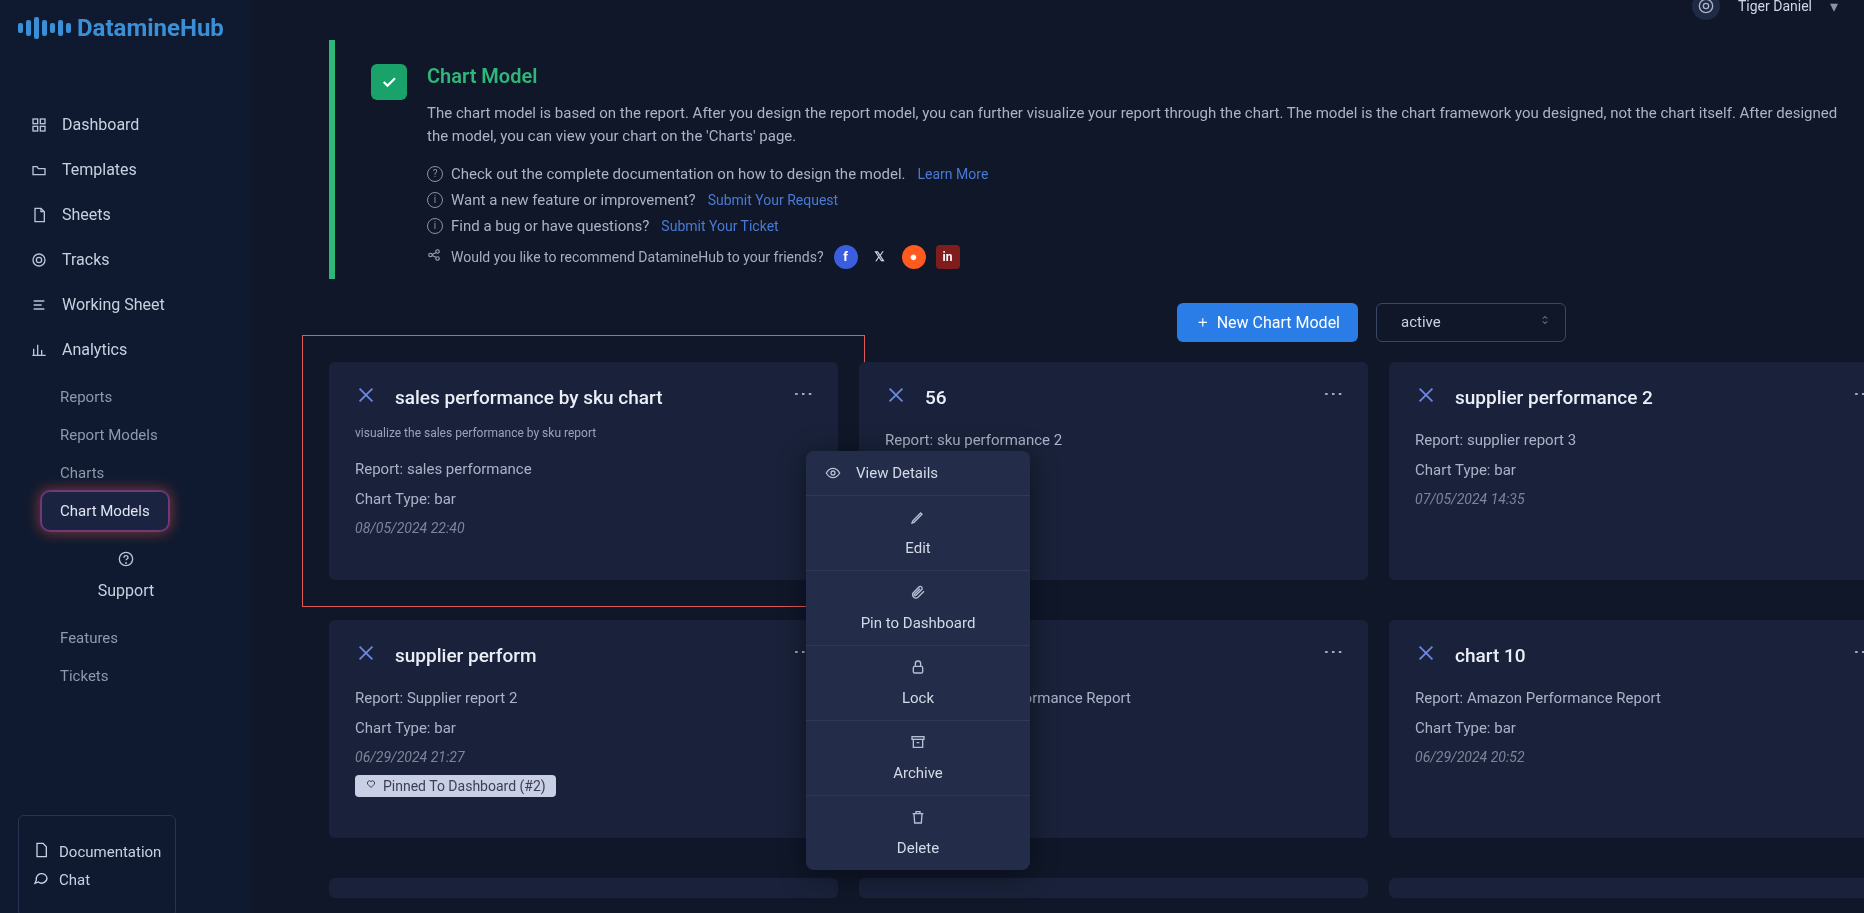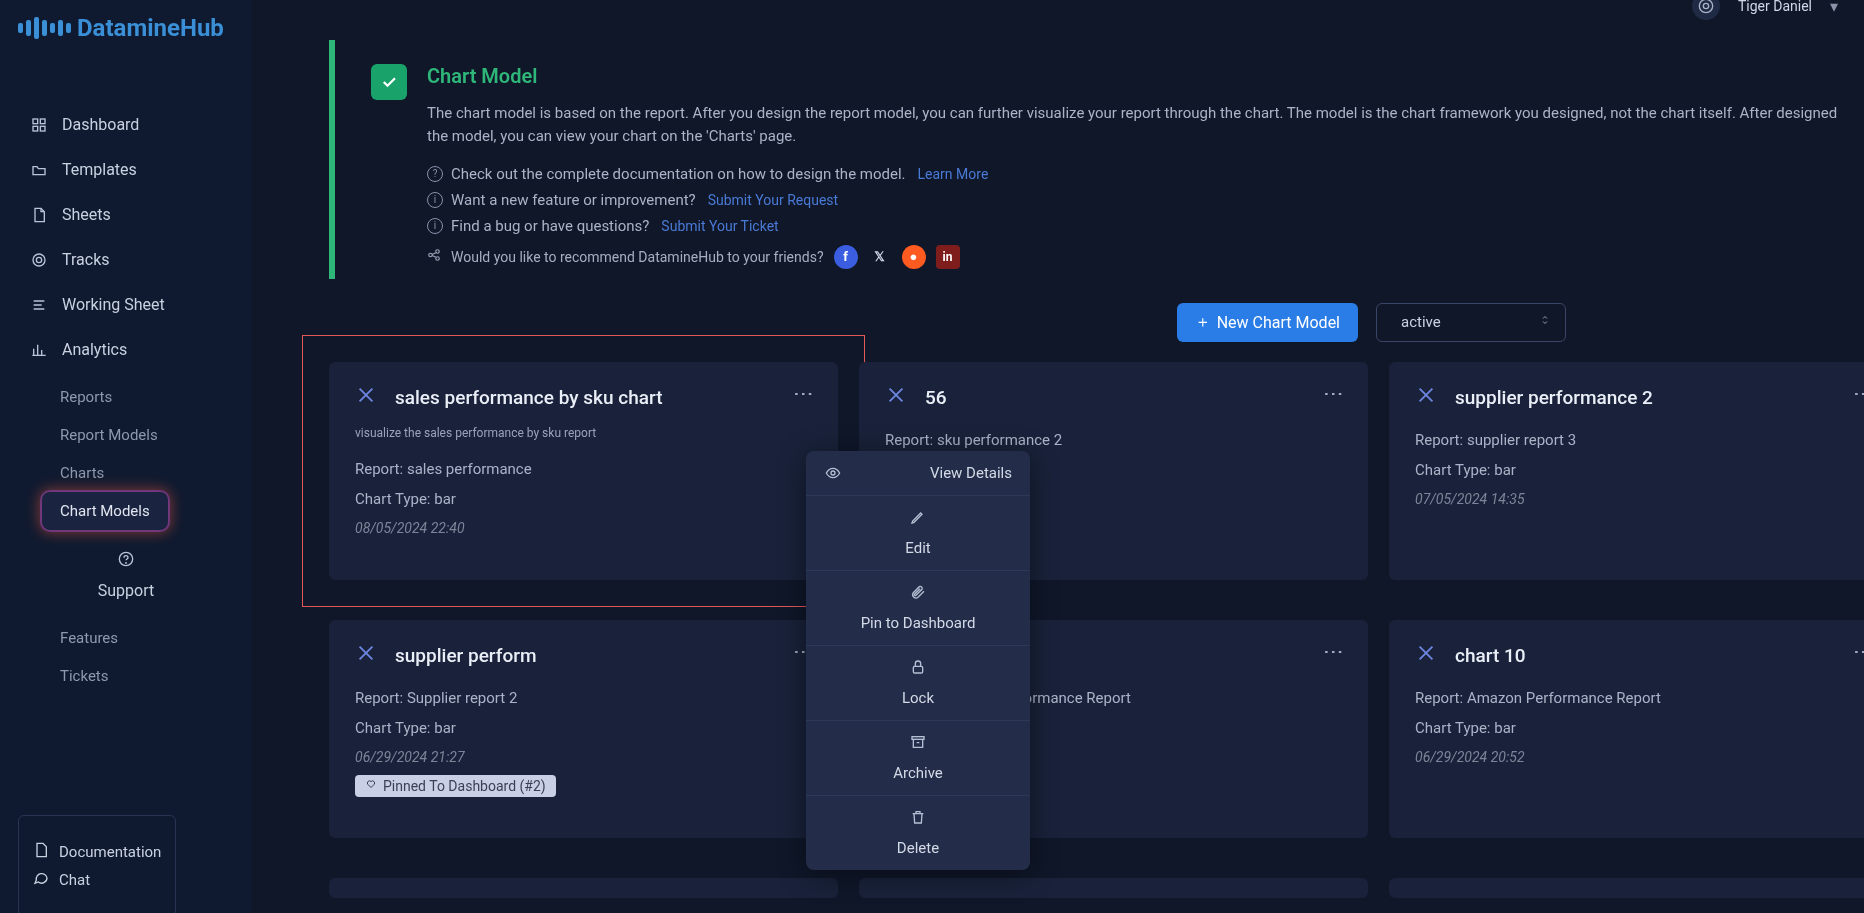--- a/index.html
+++ b/index.html
@@ -276,21 +276,20 @@
   z-index: 50;
 }
 .context-menu .item {
   display: flex;
   align-items: center;
   gap: 14px;
   padding: 13px 18px;
   color: #d3d9e6;
   font-size: 15px;
   cursor: pointer;
-  justify-content: space-between;
 }
 .context-menu .item + .item { border-top: 1px solid #2e3958; flex-direction: column; }
 .cm-icon { width: 18px; color: #b6bfd3; display: flex; justify-content: center; }
 
 </style>
 </head>
 <body>
 
 <div class="topbar">
   <div class="help-circle">

